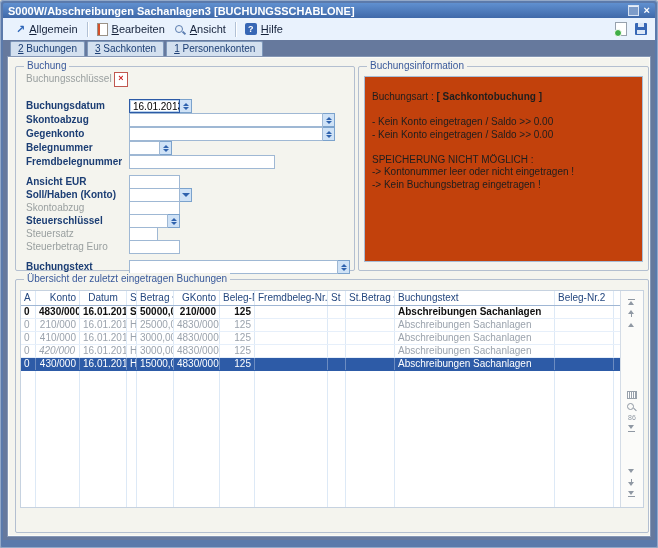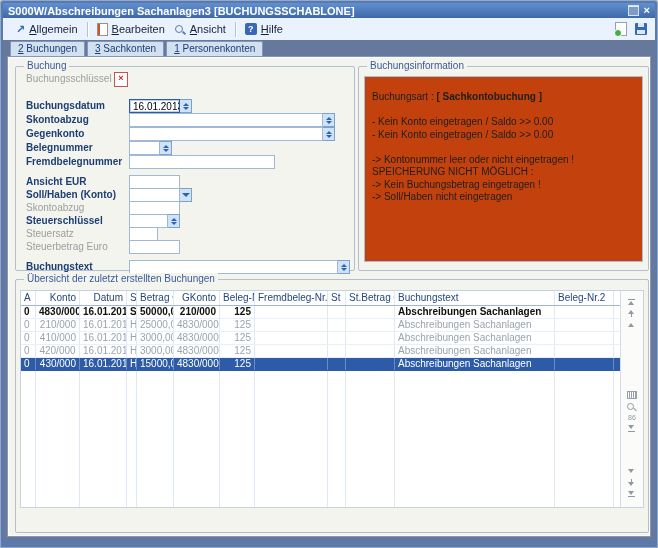--- a/index.html
+++ b/index.html
@@ -308,35 +308,34 @@
       </div>
 
       <div class="group" id="group-info">
         <span class="group-title">Buchungsinformation</span>
         <div class="info-box" id="info-lines">
             <div class="info-line"><span>Buchungsart : </span><b>[ Sachkontobuchung ]</b></div>
             <div class="info-line">&nbsp;</div>
             <div class="info-line">- Kein Konto eingetragen / Saldo &gt;&gt; 0.00</div>
             <div class="info-line">- Kein Konto eingetragen / Saldo &gt;&gt; 0.00</div>
             <div class="info-line">&nbsp;</div>
+            <div class="info-line">SPEICHERUNG NICHT MÖGLICH :</div>
             <div class="info-line">-&gt; Kontonummer leer oder nicht eingetragen !</div>
-            <div class="info-line">SPEICHERUNG NICHT MÖGLICH :</div>
             <div class="info-line">-&gt; Kein Buchungsbetrag eingetragen !</div>
-            <div class="info-line">-&gt; Soll/Haben nicht eingetragen</div>
           </div>
       </div>
 
       <div class="group" id="group-table">
-        <span class="group-title">Übersicht der zuletzt erstellten Buchungen</span>
+        <span class="group-title">Übersicht der zuletzt eingetragen Buchungen</span>
         <div class="table-wrap">
           <div class="grid" id="grid">
               <div class="gridrow header">
                 <span class="cell" style="width: 15px; text-align: left;">A</span>
                 <span class="cell" style="width: 44px; text-align: right;">Konto</span>
-                <span class="cell" style="width: 47px; text-align: right;">Datum</span>
+                <span class="cell" style="width: 47px; text-align: center;">Datum</span>
                 <span class="cell" style="width: 10px; text-align: left;">S</span>
                 <span class="cell" style="width: 37px; text-align: right;">Betrag €</span>
                 <span class="cell" style="width: 46px; text-align: right;">GKonto</span>
                 <span class="cell" style="width: 35px; text-align: right;">Beleg-Nr.</span>
                 <span class="cell" style="width: 73px; text-align: left;">Fremdbeleg-Nr.</span>
                 <span class="cell" style="width: 18px; text-align: left;">St</span>
                 <span class="cell" style="width: 49px; text-align: right;">St.Betrag €</span>
                 <span class="cell" style="width: 160px; text-align: left;">Buchungstext</span>
                 <span class="cell" style="width: 59px; text-align: left;">Beleg-Nr.2</span>
                 <span class="cell fill"></span>
@@ -381,21 +380,21 @@
                 <span class="cell" style="width: 35px; text-align: right;">125</span>
                 <span class="cell" style="width: 73px; text-align: left;"></span>
                 <span class="cell" style="width: 18px; text-align: left;"></span>
                 <span class="cell" style="width: 49px; text-align: right;"></span>
                 <span class="cell" style="width: 160px; text-align: left;">Abschreibungen Sachanlagen</span>
                 <span class="cell" style="width: 59px; text-align: left;"></span>
                 <span class="cell fill"></span>
               </div>
               <div class="gridrow data muted">
                 <span class="cell" style="width: 15px; text-align: left;">0</span>
-                <span class="cell" style="width: 44px; text-align: center;">420/000</span>
+                <span class="cell" style="width: 44px; text-align: left; font-style: italic;">420/000</span>
                 <span class="cell" style="width: 47px; text-align: left;">16.01.2013</span>
                 <span class="cell" style="width: 10px; text-align: left;">H</span>
                 <span class="cell" style="width: 37px; text-align: right;">3000,00</span>
                 <span class="cell" style="width: 46px; text-align: right;">4830/000</span>
                 <span class="cell" style="width: 35px; text-align: right;">125</span>
                 <span class="cell" style="width: 73px; text-align: left;"></span>
                 <span class="cell" style="width: 18px; text-align: left;"></span>
                 <span class="cell" style="width: 49px; text-align: right;"></span>
                 <span class="cell" style="width: 160px; text-align: left;">Abschreibungen Sachanlagen</span>
                 <span class="cell" style="width: 59px; text-align: left;"></span>

